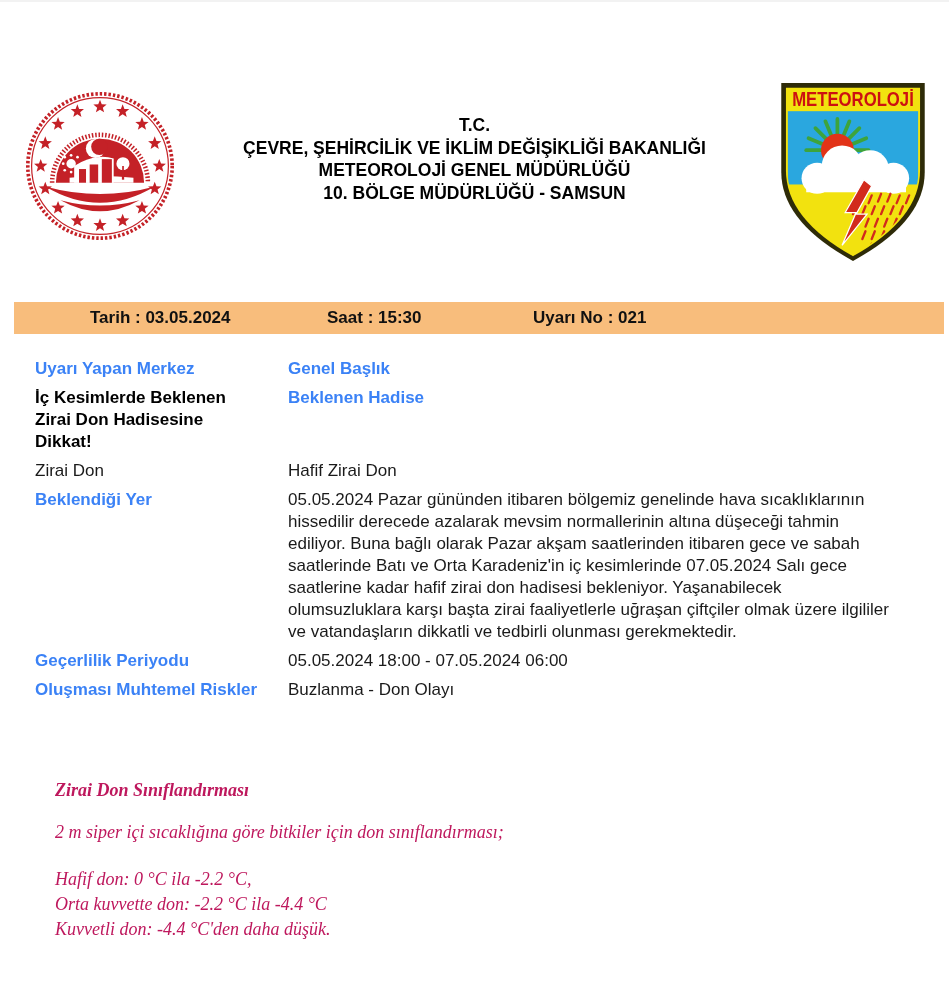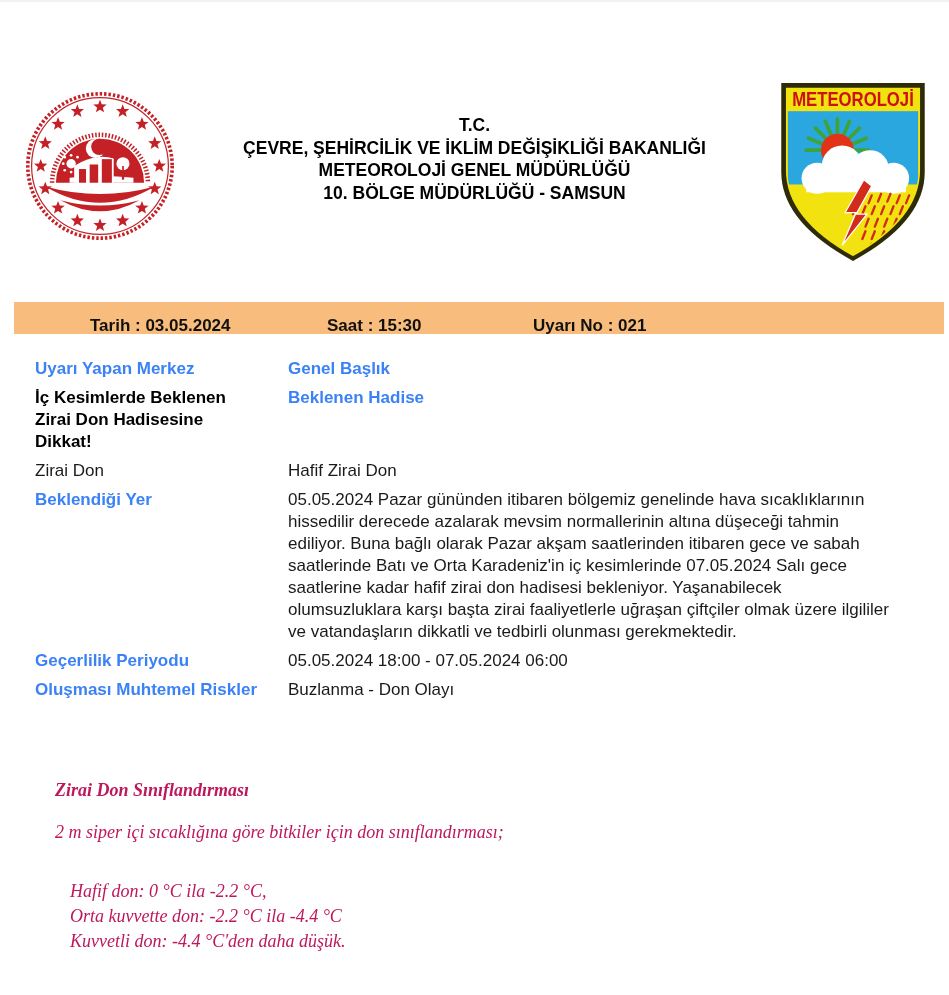--- a/index.html
+++ b/index.html
@@ -12,37 +12,37 @@
   .logo-right{position:absolute;left:773px;top:78px;width:160px;height:184px;}
   .logo-left svg,.logo-right svg{width:100%;height:100%;display:block;}
   .header-text{
     position:absolute;left:0;top:112px;width:100%;text-align:center;
     font-weight:bold;font-size:17.5px;line-height:22.5px;color:#000;
   }
   .info-bar{
     position:absolute;left:14px;top:300px;width:930px;height:32px;
     background:#F8BD7C;font-weight:bold;font-size:17px;color:#111;
   }
-  .ib{position:absolute;top:8px;line-height:32px;white-space:nowrap;}
+  .ib{position:absolute;top:0;line-height:32px;white-space:nowrap;}
   .ib1{left:76px;} .ib2{left:313px;} .ib3{left:519px;}
   .fields{
     position:absolute;left:35px;top:356px;width:903px;
     display:grid;grid-template-columns:253px 1fr;row-gap:7px;
     font-size:17px;line-height:22px;
   }
   .flabel{font-weight:bold;color:#3b82f6;padding-right:12px;}
   .fvalue{color:#1a1a1a;padding-right:40px;}
   .fvalue.bold{font-weight:bold;color:#000;}
   .classification{
     position:absolute;left:55px;top:778px;width:840px;
     font-family:"Liberation Serif",serif;font-style:italic;font-size:18px;color:#be185d;
   }
   .cls-title{font-weight:bold;margin-bottom:21px;}
-  .cls-sub{margin-bottom:36px;}
-  .cls-lines div{line-height:25px;margin-left:15px;}
+  .cls-sub{margin-bottom:24px;}
+  .cls-lines div{line-height:25px;}
 </style>
 </head>
 <body>
 
 <div class="page">
 
   <div class="logo-left">
     <svg viewBox="0 0 100 100">
       <defs>
         <path id="star5" d="M0,-4.6 L1.15,-1.58 L4.37,-1.42 L1.86,0.6 L2.7,3.72 L0,1.95 L-2.7,3.72 L-1.86,0.6 L-4.37,-1.42 L-1.15,-1.58 Z"></path>

